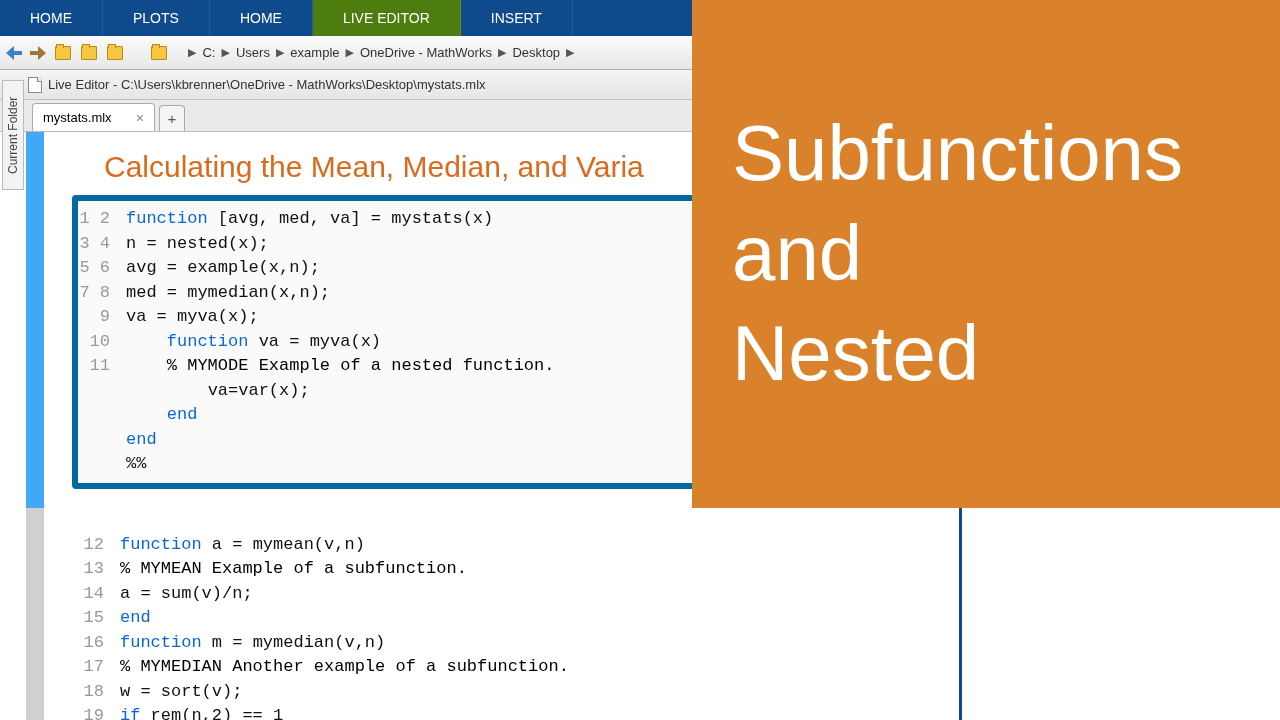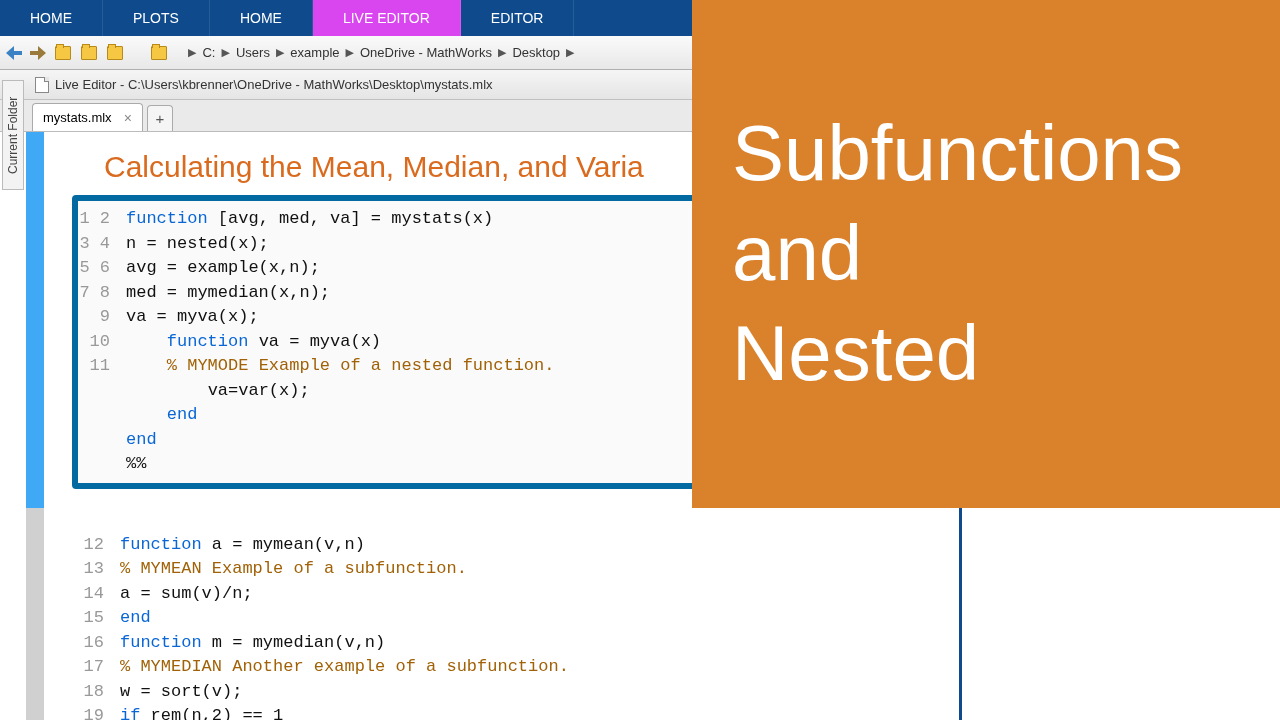--- a/index.html
+++ b/index.html
@@ -1,72 +1,72 @@
 <!DOCTYPE html>
 <html><head>
 <meta charset="utf-8">
 <style>
 * { margin: 0; padding: 0; box-sizing: border-box; }
 body { font-family: "Segoe UI", Arial, sans-serif; background: #fff; overflow: hidden; width: 1280px; height: 720px; position: relative; }
 
 .toolstrip { background: #0e4a8c; height: 36px; display: flex; align-items: stretch; }
 .toolstrip-tab { color: #fff; font-size: 14px; font-weight: 500; padding: 0 30px; display: flex; align-items: center; cursor: pointer; border-right: 1px solid rgba(255,255,255,0.1); }
-.toolstrip-tab.active { background: #d946ef; }
+.toolstrip-tab.active { background: #4d7c0f; }
 
 .navbar { height: 34px; background: linear-gradient(#fafafa,#e8e8e8); border-bottom: 1px solid #b0b0b0; display: flex; align-items: center; padding: 0 4px; gap: 4px; }
 .nav-arrow { width: 20px; height: 20px; display:flex; align-items:center; justify-content:center; }
 .nav-icon { width: 22px; height: 22px; display:flex; align-items:center; justify-content:center; }
 .folder-ico { width:16px; height:14px; background:#f5c742; border:1px solid #b88a1a; border-radius:1px; position:relative; }
 .folder-ico::before { content:""; position:absolute; top:-3px; left:0; width:6px; height:3px; background:#f5c742; border:1px solid #b88a1a; border-bottom:none; }
 .breadcrumb { margin-left: 8px; display: flex; align-items: center; font-size: 13px; color: #333; }
 .bc-sep { margin: 0 6px; color: #555; font-size: 11px; }
 .bc-item { cursor:pointer; }
 
-.editor-titlebar { height: 30px; background: linear-gradient(#f5f5f5,#e5e5e5); border-bottom:1px solid #c0c0c0; display:flex; align-items:center; padding-left: 35px; font-size:13px; color:#333; gap:6px; }
+.editor-titlebar { height: 30px; background: linear-gradient(#f5f5f5,#e5e5e5); border-bottom:1px solid #c0c0c0; display:flex; align-items:center; padding-left: 28px; font-size:13px; color:#333; gap:6px; }
 .doc-ico { width:14px; height:16px; background:#fff; border:1px solid #888; position:relative; }
 .doc-ico::after { content:""; position:absolute; right:-1px; top:-1px; width:4px; height:4px; background:#e5e5e5; border-left:1px solid #888; border-bottom:1px solid #888; }
 
 .side-label { position:absolute; left:2px; top:80px; width:22px; height:110px; border:1px solid #bbb; background:#f3f3f3; writing-mode: vertical-rl; transform: rotate(180deg); font-size:12px; display:flex; align-items:center; justify-content:center; color:#444; cursor:pointer; }
 
 .tabbar { height: 32px; background:#eaeaea; border-bottom:1px solid #bbb; display:flex; align-items:flex-end; padding-left: 32px; }
-.file-tab { height:28px; background:#fff; border:1px solid #aaa; border-bottom:none; border-radius:4px 4px 0 0; padding:0 10px; display:flex; align-items:center; font-size:13px; gap:12px; }
+.file-tab { height:28px; background:#fff; border:1px solid #aaa; border-bottom:none; border-radius:4px 4px 0 0; padding:0 10px; display:flex; align-items:center; font-size:13px; gap:24px; }
 .tab-close { color:#888; font-size:14px; cursor:pointer; }
 .tab-add { width:26px; height:26px; border:1px solid #aaa; background:#f5f5f5; margin-left:4px; display:flex; align-items:center; justify-content:center; font-size:15px; color:#555; border-radius:4px 4px 0 0; border-bottom:none; cursor:pointer;}
 
 .editor-area { position:absolute; left:26px; top:132px; right:0; bottom:0; background:#fff; }
 .section-strip { position:absolute; left:0; top:0; width:18px; bottom:0; background:#3fa9f5; }
 .section-strip.sec2 { top:376px; background:#d0d0d0; }
 
 .content { position:absolute; left:18px; top:0; right:320px; bottom:0; }
 
 .doc-title { font-size: 30px; color:#d96a1e; font-weight:400; margin: 18px 0 11px 60px; }
 
 .code-block { margin: 0 20px 0 28px; border:6px solid #0369a1; background:#fafafa; border-radius:4px; display:flex; font-family: Consolas, "Courier New", monospace; font-size:17px; line-height:24.5px; }
 .gutter { width:40px; text-align:right; padding:6px 8px 6px 0; color:#999; user-select:none; }
 .code-lines { padding:6px 8px; white-space:pre; }
 .kw { color:#0966d6; }
-.cm { color:#a16207; }
+.cm { color:#000000; }
 .str, .txt { color:#111; }
 
 .code-block2 { margin-top:38px; border:none; background:transparent; }
 
 .overlay { position:absolute; right:0; top:0; width:588px; height:508px; background:#d9822b; color:#fff; display:flex; flex-direction:column; justify-content:center; padding:30px 40px; font-family:"Segoe UI Light","Segoe UI",Arial,sans-serif; }
 .overlay span { font-size:78px; line-height:1.28; font-weight:300; }
 
 .right-border { position:absolute; right:318px; top:376px; bottom:0; width:3px; background:#0e4a8c; }
 </style>
 </head>
 <body>
 
 <div class="toolstrip">
   <div class="toolstrip-tab">HOME</div>
   <div class="toolstrip-tab">PLOTS</div>
   <div class="toolstrip-tab">HOME</div>
   <div class="toolstrip-tab active">LIVE EDITOR</div>
-  <div class="toolstrip-tab">EDITOR</div>
+  <div class="toolstrip-tab">INSERT</div>
 </div>
 
 <div class="navbar">
   <div class="nav-arrow">
       <svg width="16" height="14" viewBox="0 0 16 14">
         <path d="M8 0 L0 7 L8 14 L8 9 L16 9 L16 5 L8 5 Z" fill="#3b82c4"></path>
       </svg>
     </div>
   <div class="nav-arrow">
       <svg width="16" height="14" viewBox="0 0 16 14">

